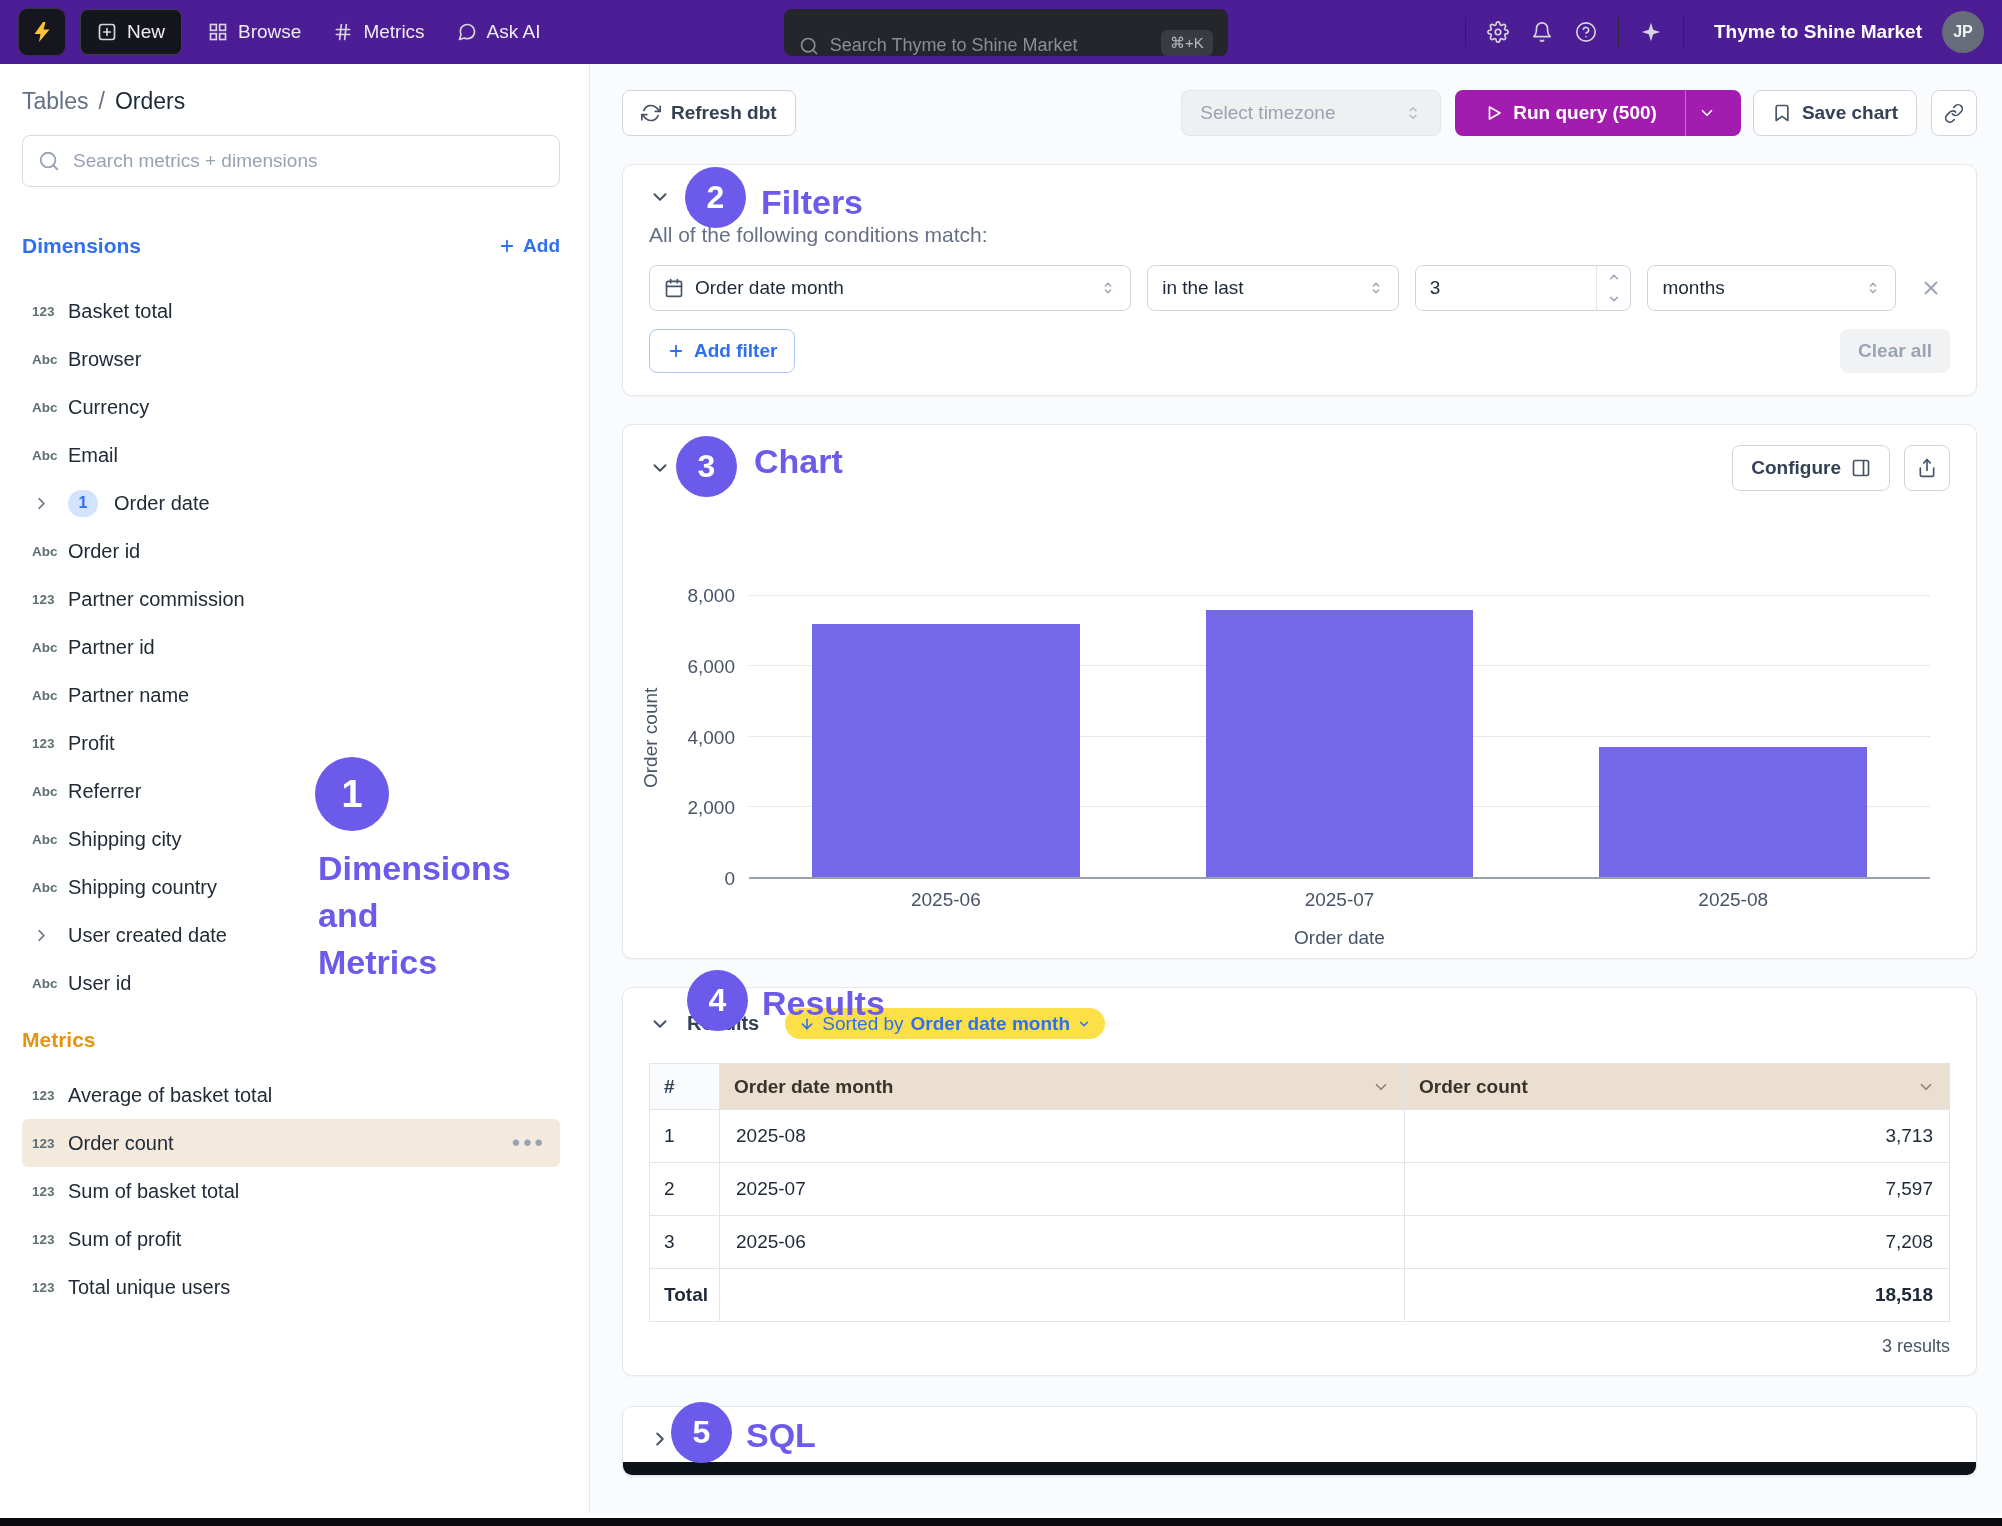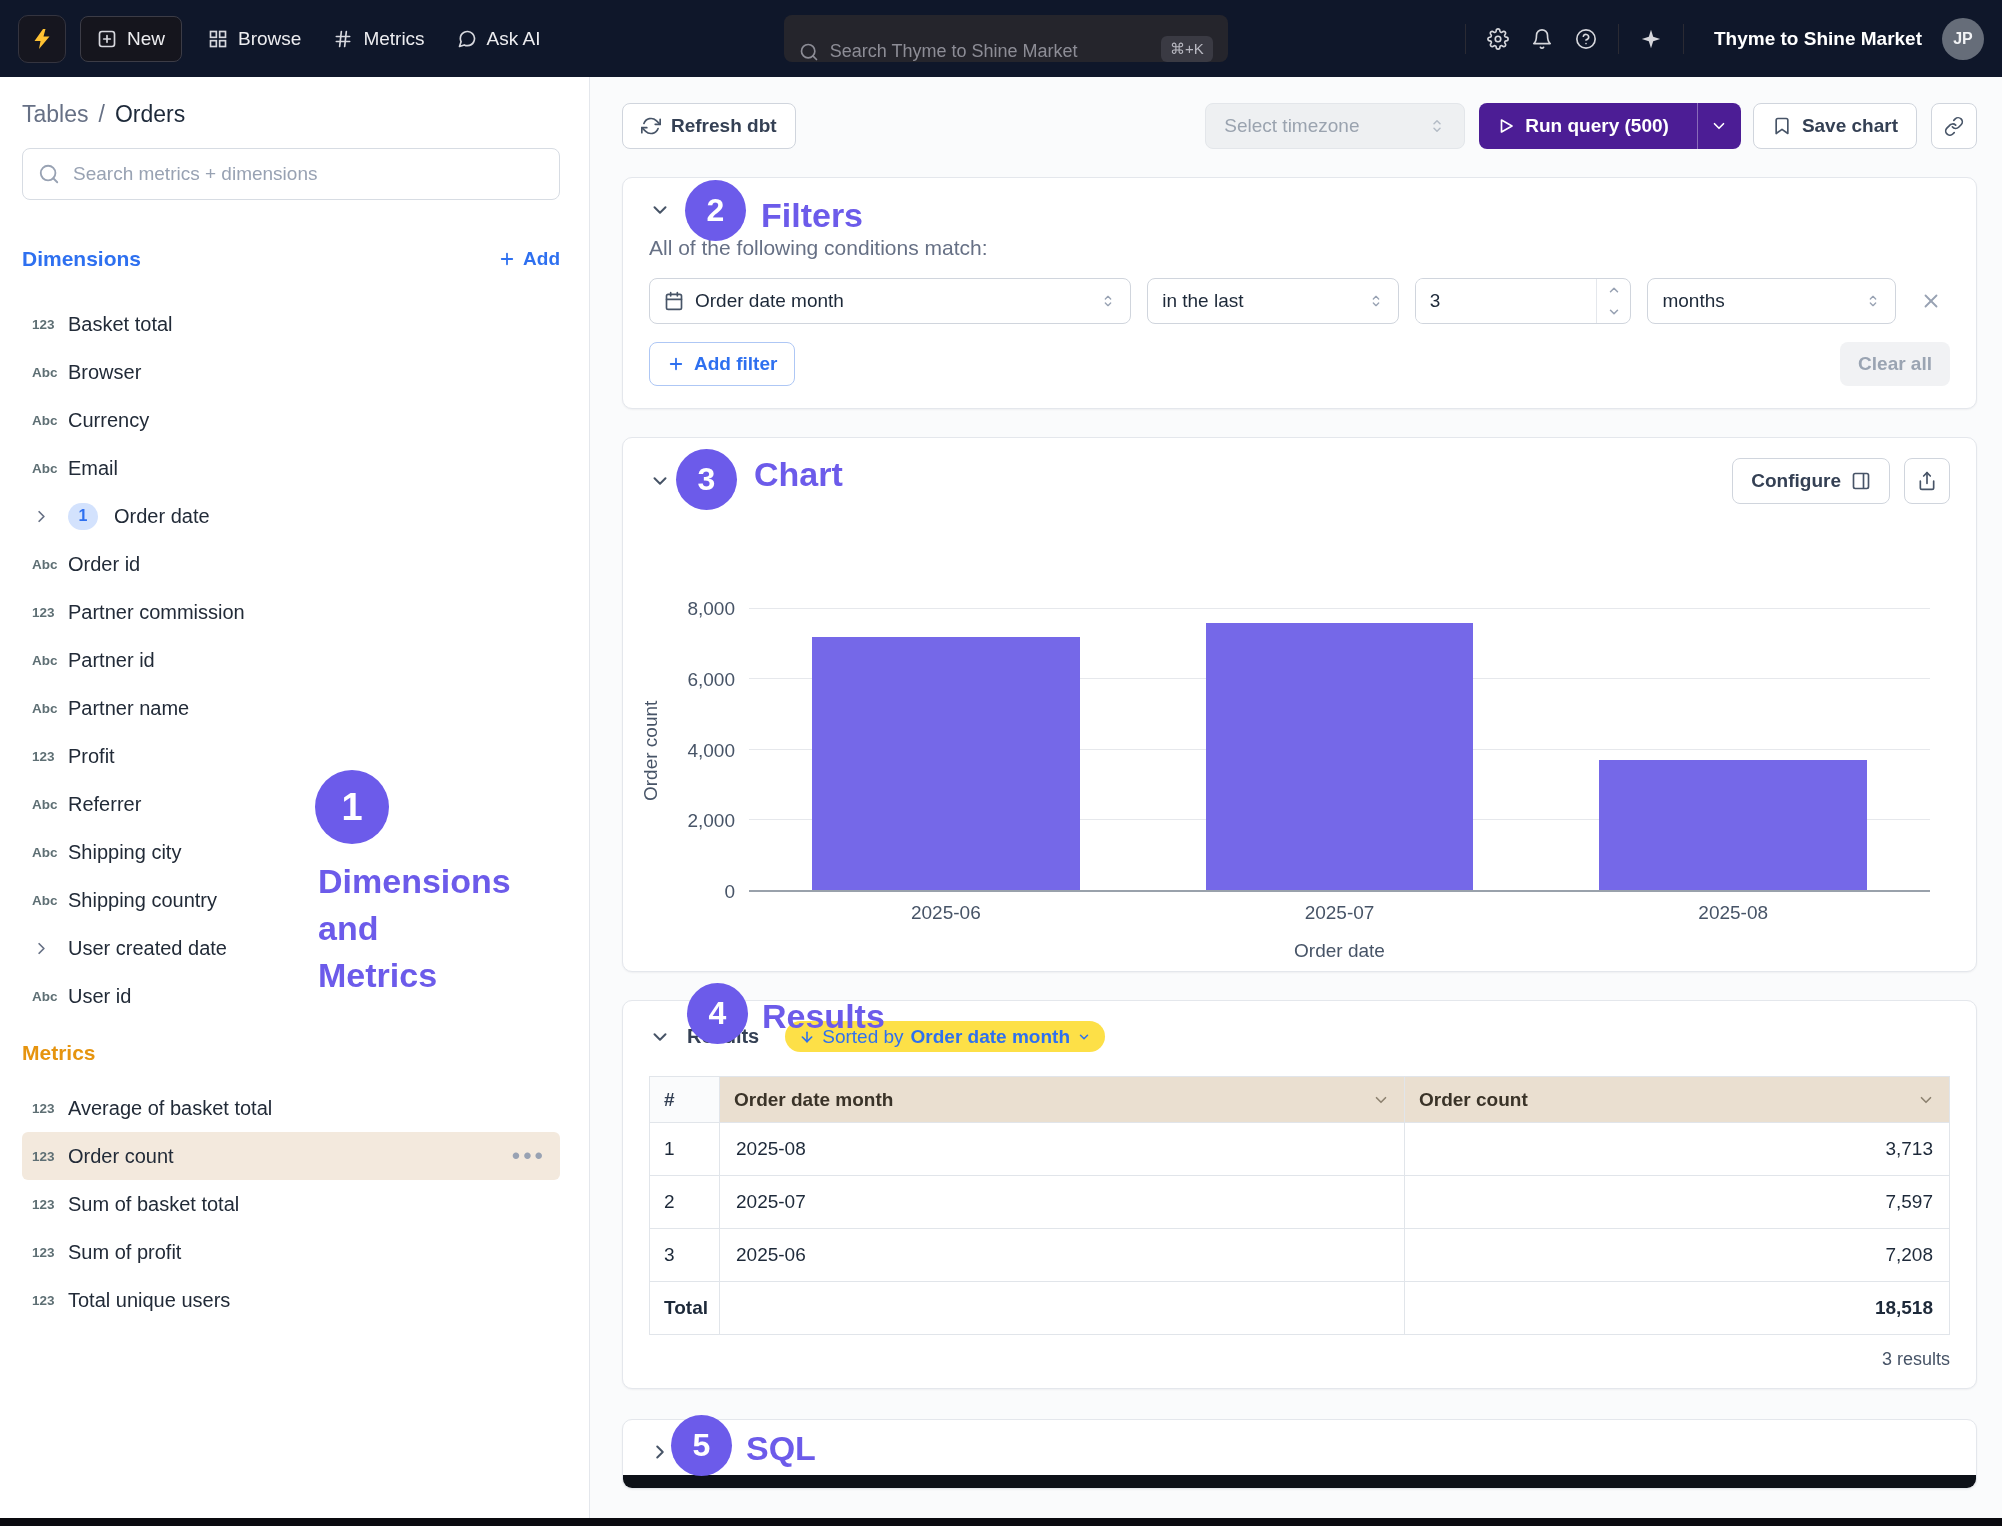--- a/index.html
+++ b/index.html
@@ -3,21 +3,21 @@
 <meta charset="utf-8">
 <style>
   * { margin:0; padding:0; box-sizing:border-box; }
   html,body { width:2002px; height:1526px; overflow:hidden; }
   body { font-family:"Liberation Sans", sans-serif; background:#fff; position:relative; }
   svg { display:block; }
   .i14{width:14px;height:14px} .i16{width:16px;height:16px} .i18{width:18px;height:18px}
   .i20{width:20px;height:20px} .i22{width:22px;height:22px} .i24{width:24px;height:24px}
 
   
-  .navbar { height:77px; background:#0f172a; display:flex; align-items:center; padding:0 18px; color:#e8e8ec; }
+  .navbar { height:64px; background:#4c1d95; display:flex; align-items:center; padding:0 18px; color:#e8e8ec; }
   .logo { width:48px; height:48px; border-radius:10px; background:#16161f; border:1px solid #34343f;
           display:flex; align-items:center; justify-content:center; margin-right:14px; flex:none; cursor:pointer; }
   .nav-btn { display:flex; align-items:center; gap:10px; height:46px; padding:0 16px; font-size:19px; font-weight:500;
              color:#ededf0; background:none; border:none; cursor:pointer; border-radius:8px; font-family:inherit; }
   .nav-btn.new { border:1px solid #3c3c46; background:#15151d; margin-right:10px; }
   .nav-btn svg { color:#d7d8de; }
   .nav-search { margin-left:auto; margin-right:auto; width:444px; height:47px; background:#25252c; border-radius:8px;
                 display:flex; align-items:flex-end; gap:11px; padding:0 15px; }
   .nav-search svg { color:#8d8d96; flex:none; }
   .nav-search input { flex:1; background:transparent; border:none; outline:none; color:#e8e8ea; font-size:18px; font-family:inherit; min-width:0; }
@@ -77,21 +77,21 @@
 
   
   .main { flex:1; background:#fafbfc; padding:26px 25px 0 32px; overflow:hidden; position:relative; }
   .toolbar { display:flex; align-items:center; height:46px; }
   .btn { height:46px; border-radius:8px; border:1px solid #d0d5dd; background:#fff; color:#344054; font-size:19px; font-weight:600;
          display:inline-flex; align-items:center; gap:10px; padding:0 18px; cursor:pointer; font-family:inherit; white-space:nowrap; }
   .btn svg { color:#475467; }
   .tz { margin-left:auto; width:260px; background:#eef0f2; border:1px solid #e3e6ea; color:#9aa3af; font-weight:400;
         justify-content:space-between; }
   .tz svg { color:#b4bcc6; }
-  .btn-run { margin-left:14px; background:#4c1d95; border:none; color:#fff; padding:0; overflow:hidden; }
+  .btn-run { margin-left:14px; background:#a21caf; border:none; color:#fff; padding:12px; overflow:hidden; }
   .btn-run svg { color:#fff; }
   .run-main { display:flex; align-items:center; gap:10px; padding:0 18px; height:46px; }
   .run-caret { width:44px; height:46px; border-left:1px solid rgba(255,255,255,.35); display:flex; align-items:center; justify-content:center; }
   .btn-save { margin-left:12px; }
   .btn-icon { width:46px; padding:0; justify-content:center; margin-left:14px; }
 
   .card { background:#fff; border:1px solid #e4e7ec; border-radius:10px; margin-top:28px; position:relative;
           box-shadow:0 1px 2px rgba(16,24,40,.05); }
   .card-head { display:flex; align-items:center; padding:20px 26px 0; min-height:44px; }
   .collapse-ic { color:#475467; flex:none; }

